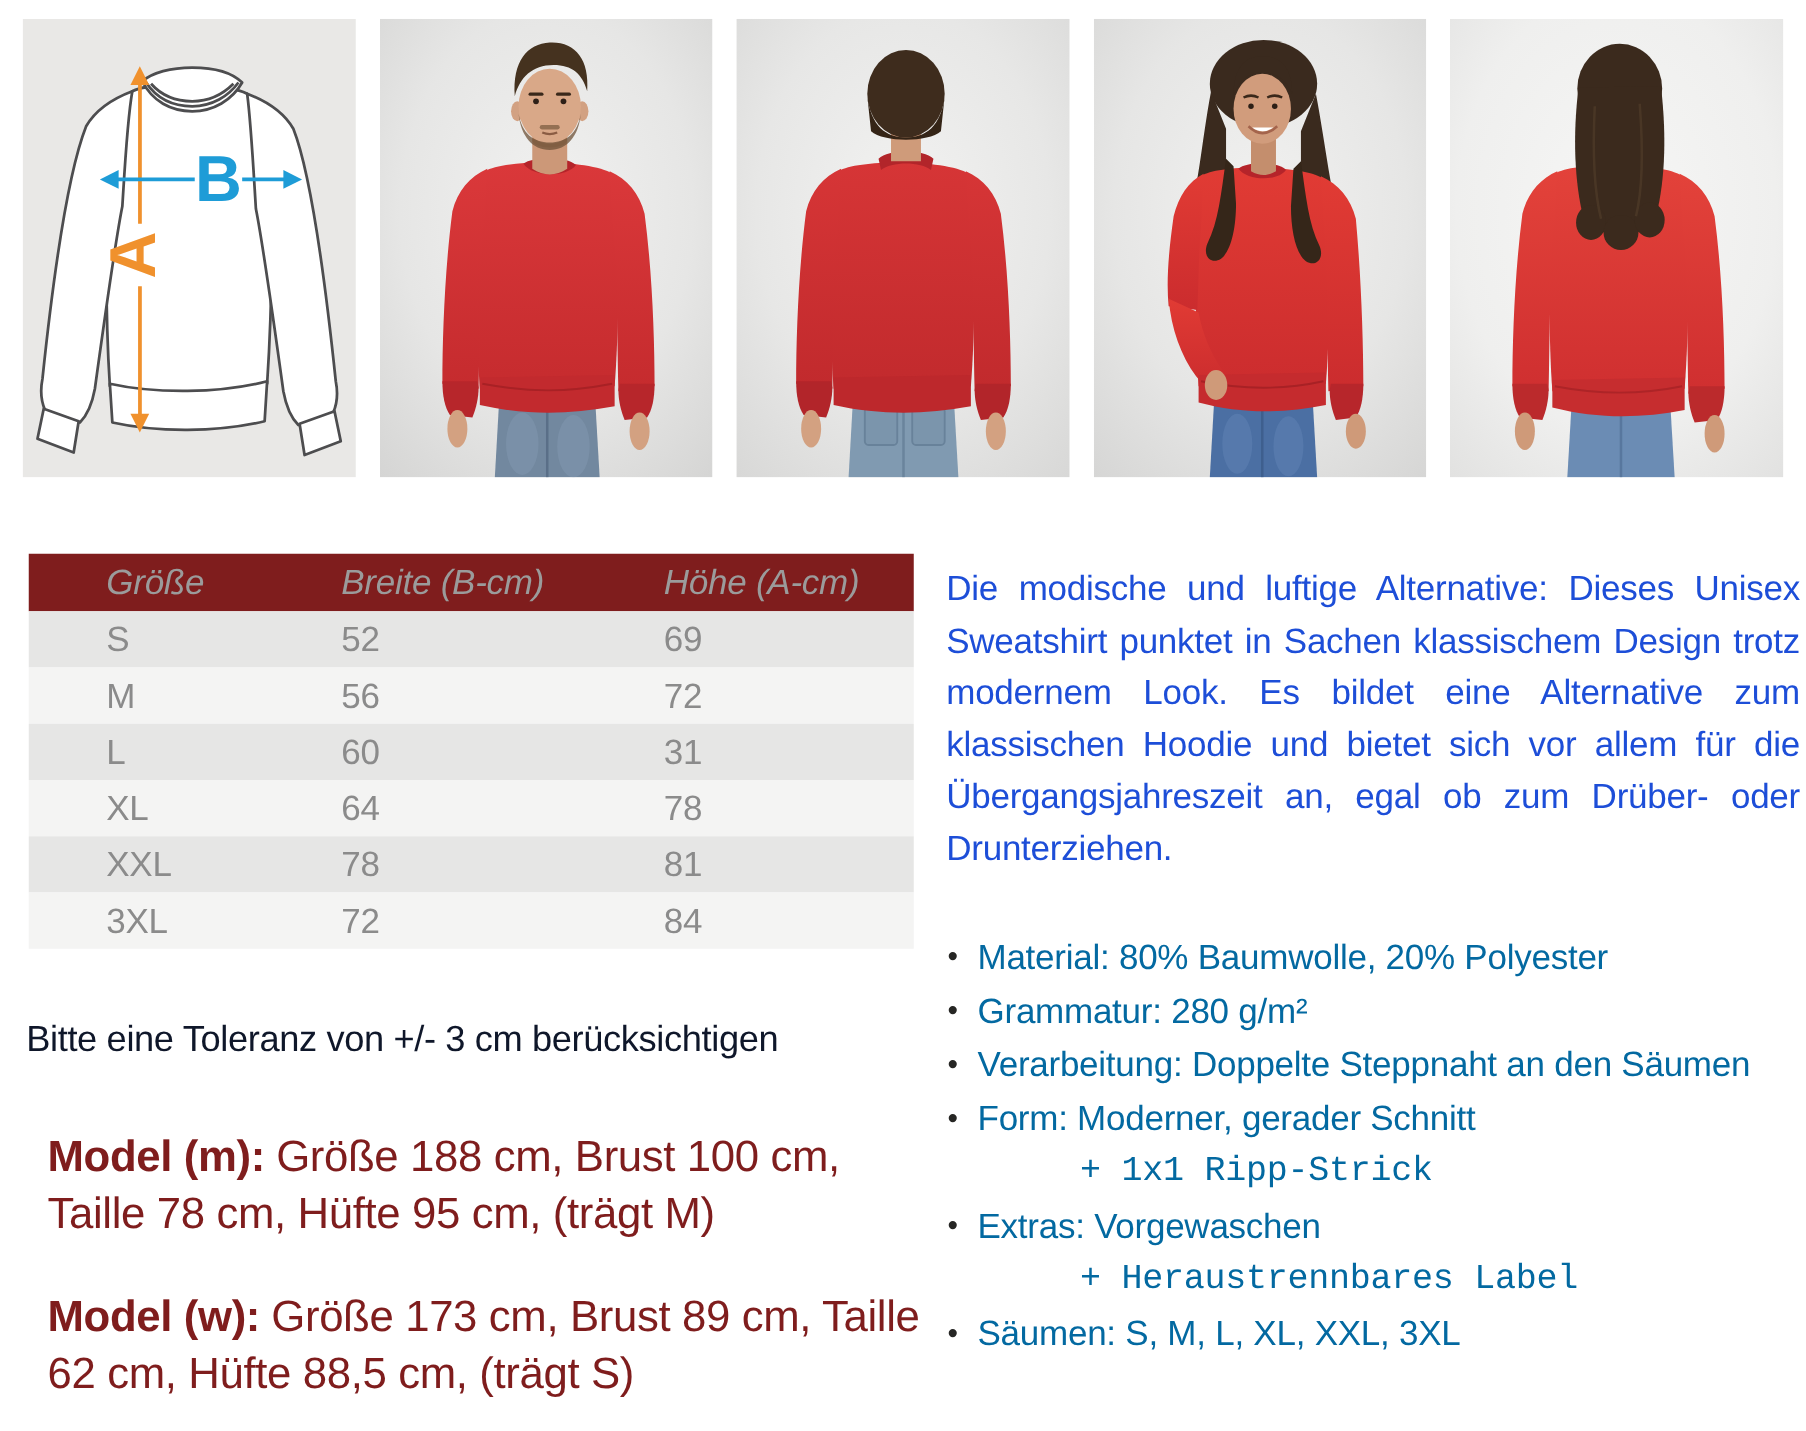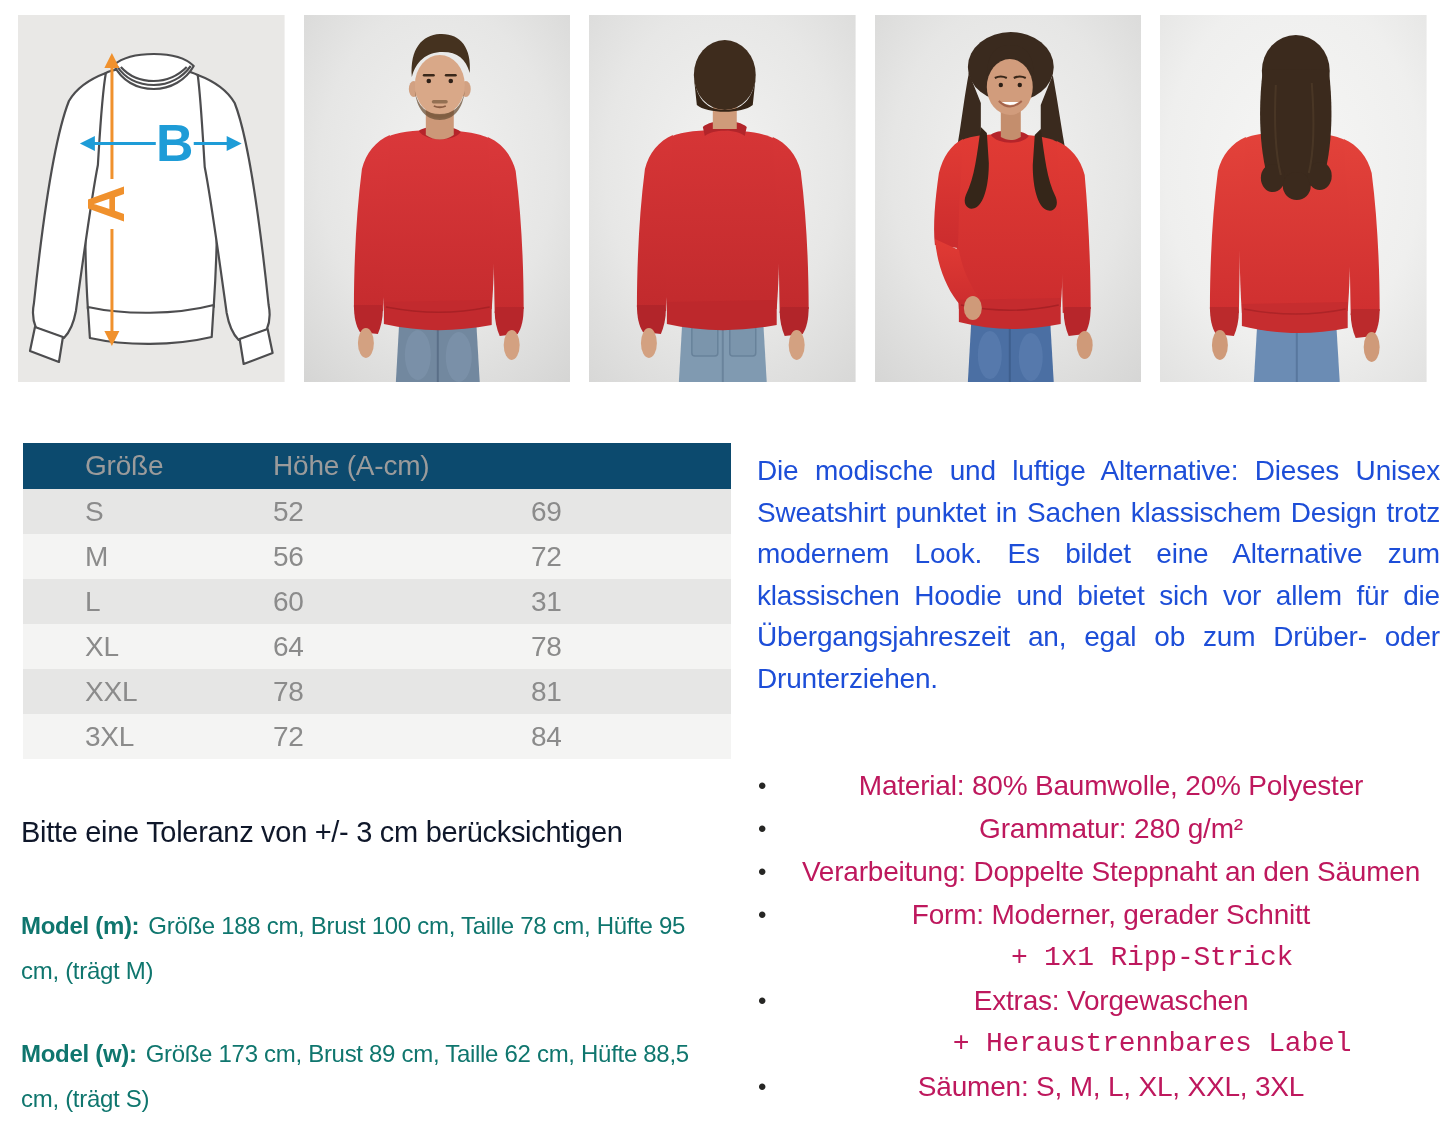--- a/index.html
+++ b/index.html
@@ -6,35 +6,35 @@
   body{position:relative;width:1445px;height:1145px;font-family:"Liberation Sans",sans-serif;color:#1d1d1b;overflow:hidden;}
 
   
   .gallery{position:absolute;left:18px;top:15px;width:1409px;height:367px;display:flex;gap:19px;}
   .panel{flex:1;height:100%;overflow:hidden;}
   .panel svg{display:block;width:100%;height:100%;}
 
   
   .size-table{position:absolute;left:23px;top:443px;width:708px;font-size:28px;letter-spacing:-0.2px;}
   .t-row{display:grid;grid-template-columns:250px 258px 1fr;align-items:center;height:45px;color:#8b8b8b;}
-  .t-row.header{height:46px;color:#9b9b9b;background:#0c4a6e;}
+  .t-row.header{height:46px;color:#9b9b9b;background:#7f1d1d;font-style:italic;}
   .t-row.shade{background:#e6e6e5;}
   .t-row.light{background:#f4f4f3;}
   .c1{padding-left:62px;}
 
   
   .tolerance{position:absolute;left:21px;top:816px;font-size:29px;letter-spacing:-0.3px;color:#0f172a;}
-  .model-note{position:absolute;left:21px;width:700px;font-size:24px;line-height:45px;letter-spacing:-0.3px;color:#0f766e;}
+  .model-note{position:absolute;left:38px;width:700px;font-size:35px;line-height:45px;letter-spacing:-0.3px;color:#7f1d1d;}
   .model-note .lbl{font-weight:bold;margin-right:9px;}
   #model-m{top:903px;}
   #model-w{top:1031px;}
 
   
   .description{position:absolute;left:757px;top:450px;width:683px;font-size:28px;line-height:41.5px;text-align:justify;letter-spacing:-0.2px;color:#1d4ed8;}
-  .specs{position:absolute;left:757px;top:764px;width:683px;margin:0;padding:0;list-style:none;font-size:28px;line-height:43px;letter-spacing:-0.2px;color:#be185d;text-align:center;}
+  .specs{position:absolute;left:757px;top:744px;width:683px;margin:0;padding:0;list-style:none;font-size:28px;line-height:43px;letter-spacing:-0.2px;color:#0369a1;}
   .specs li{position:relative;padding-left:25px;}
   .specs li::before{content:"\2022";position:absolute;left:1px;top:0;font-size:24px;color:#262624;}
   .cont{margin-left:82px;font-family:Liberation Mono, monospace;}
   .cont:empty{display:none;}
 </style>
 </head>
 <body>
 
 <div class="gallery">
 
@@ -264,20 +264,21 @@
       </g>
       <ellipse cx="60" cy="330" rx="8" ry="15" fill="#cf9a79"></ellipse>
       <ellipse cx="212" cy="332" rx="8" ry="15" fill="#cf9a79"></ellipse>
     </svg>
   </div>
 </div>
 
 <div class="size-table">
   <div class="t-row header">
     <div class="c1">Größe</div>
+    <div>Breite (B-cm)</div>
     <div>Höhe (A-cm)</div>
   </div>
   <div class="t-row shade">
     <div class="c1">S</div>
     <div>52</div>
     <div>69</div>
   </div>
   <div class="t-row light">
     <div class="c1">M</div>
     <div>56</div>

